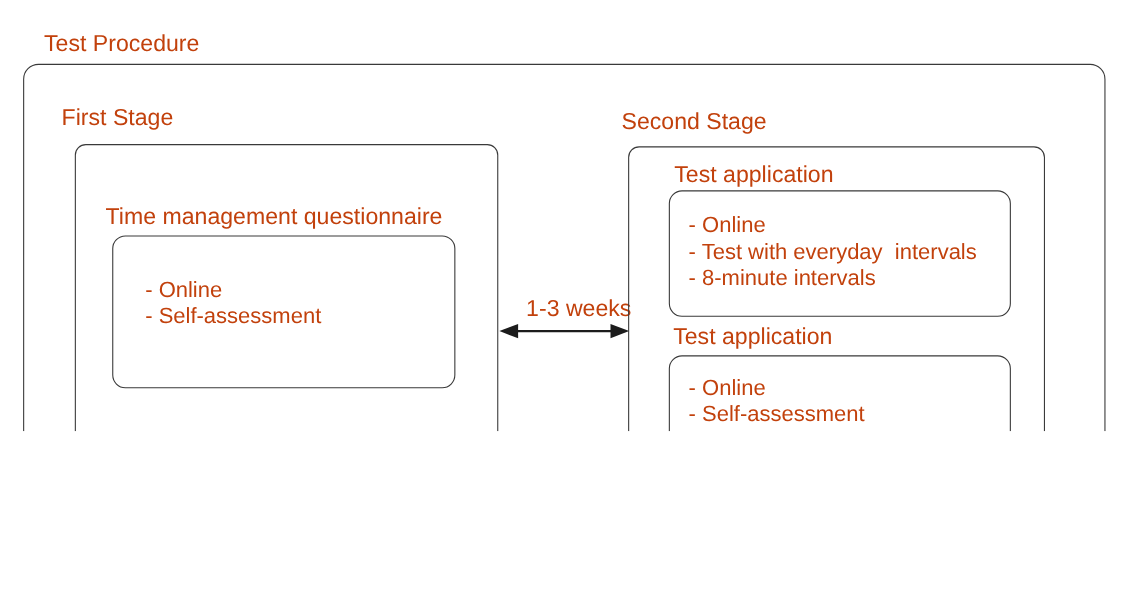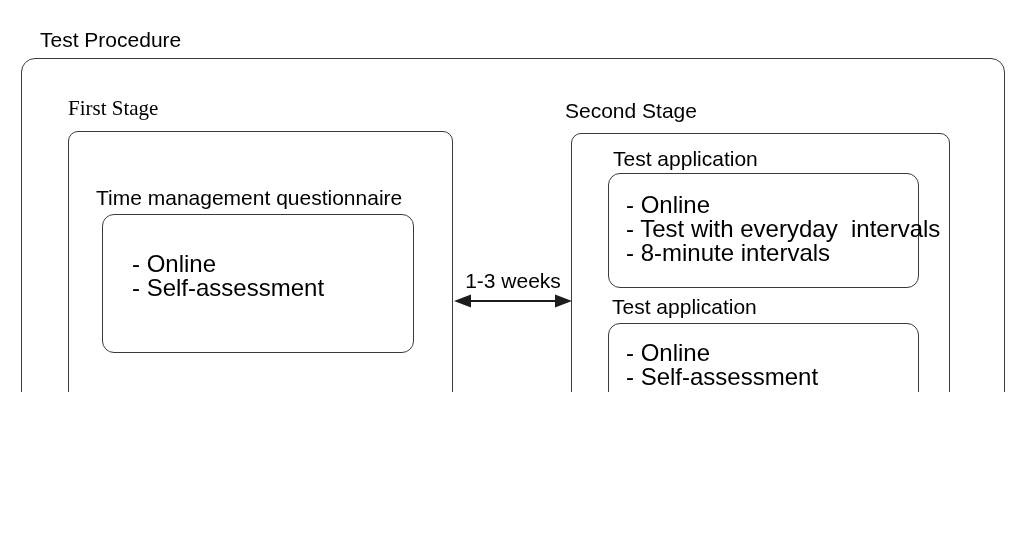--- a/index.html
+++ b/index.html
@@ -6,64 +6,64 @@
     margin: 0;
     padding: 0;
     background: #ffffff;
   }
   .canvas {
     position: relative;
     width: 1024px;
     height: 392px;
     background: #ffffff;
     font-family: "Liberation Sans", sans-serif;
-    color: #000000;
+    color: #c2410c;
     overflow: hidden;
   }
   .box {
     position: absolute;
     border: 1.5px solid #3a3a3a;
     background: transparent;
     box-sizing: border-box;
   }
   .label {
     position: absolute;
     font-size: 21px;
     line-height: 24px;
     white-space: pre;
   }
   .bullets {
     position: absolute;
-    font-size: 24px;
+    font-size: 20px;
     line-height: 24px;
   }
   .bullet-line {
     white-space: pre;
   }
   .arrow-svg {
     position: absolute;
   }
   .interval-label {
     position: absolute;
     font-size: 21px;
     line-height: 24px;
-    text-align: center;
+    text-align: right;
     white-space: pre;
   }
 </style>
 </head>
 <body>
 
 <div class="canvas">
 
   <div class="label" style="left:40px; top:28px;">Test Procedure</div>
 
   <div class="box" style="left:21px; top:58px; width:984px; height:461px; border-radius:14px;"></div>
 
-  <div class="label" style="left:68px; top:96px;font-family:Liberation Serif, serif;">First Stage</div>
+  <div class="label" style="left:56px; top:96px;">First Stage</div>
 
   <div class="box" style="left:68px; top:131px; width:385px; height:334px; border-radius:10px;"></div>
 
   <div class="label" style="left:96px; top:186px;">Time management questionnaire</div>
 
   <div class="box" style="left:102px; top:214px; width:312px; height:139px; border-radius:12px;"></div>
 
   <div class="bullets" style="left:132px; top:252px;">
     <div class="bullet-line">- Online</div>
     <div class="bullet-line">- Self-assessment</div>

